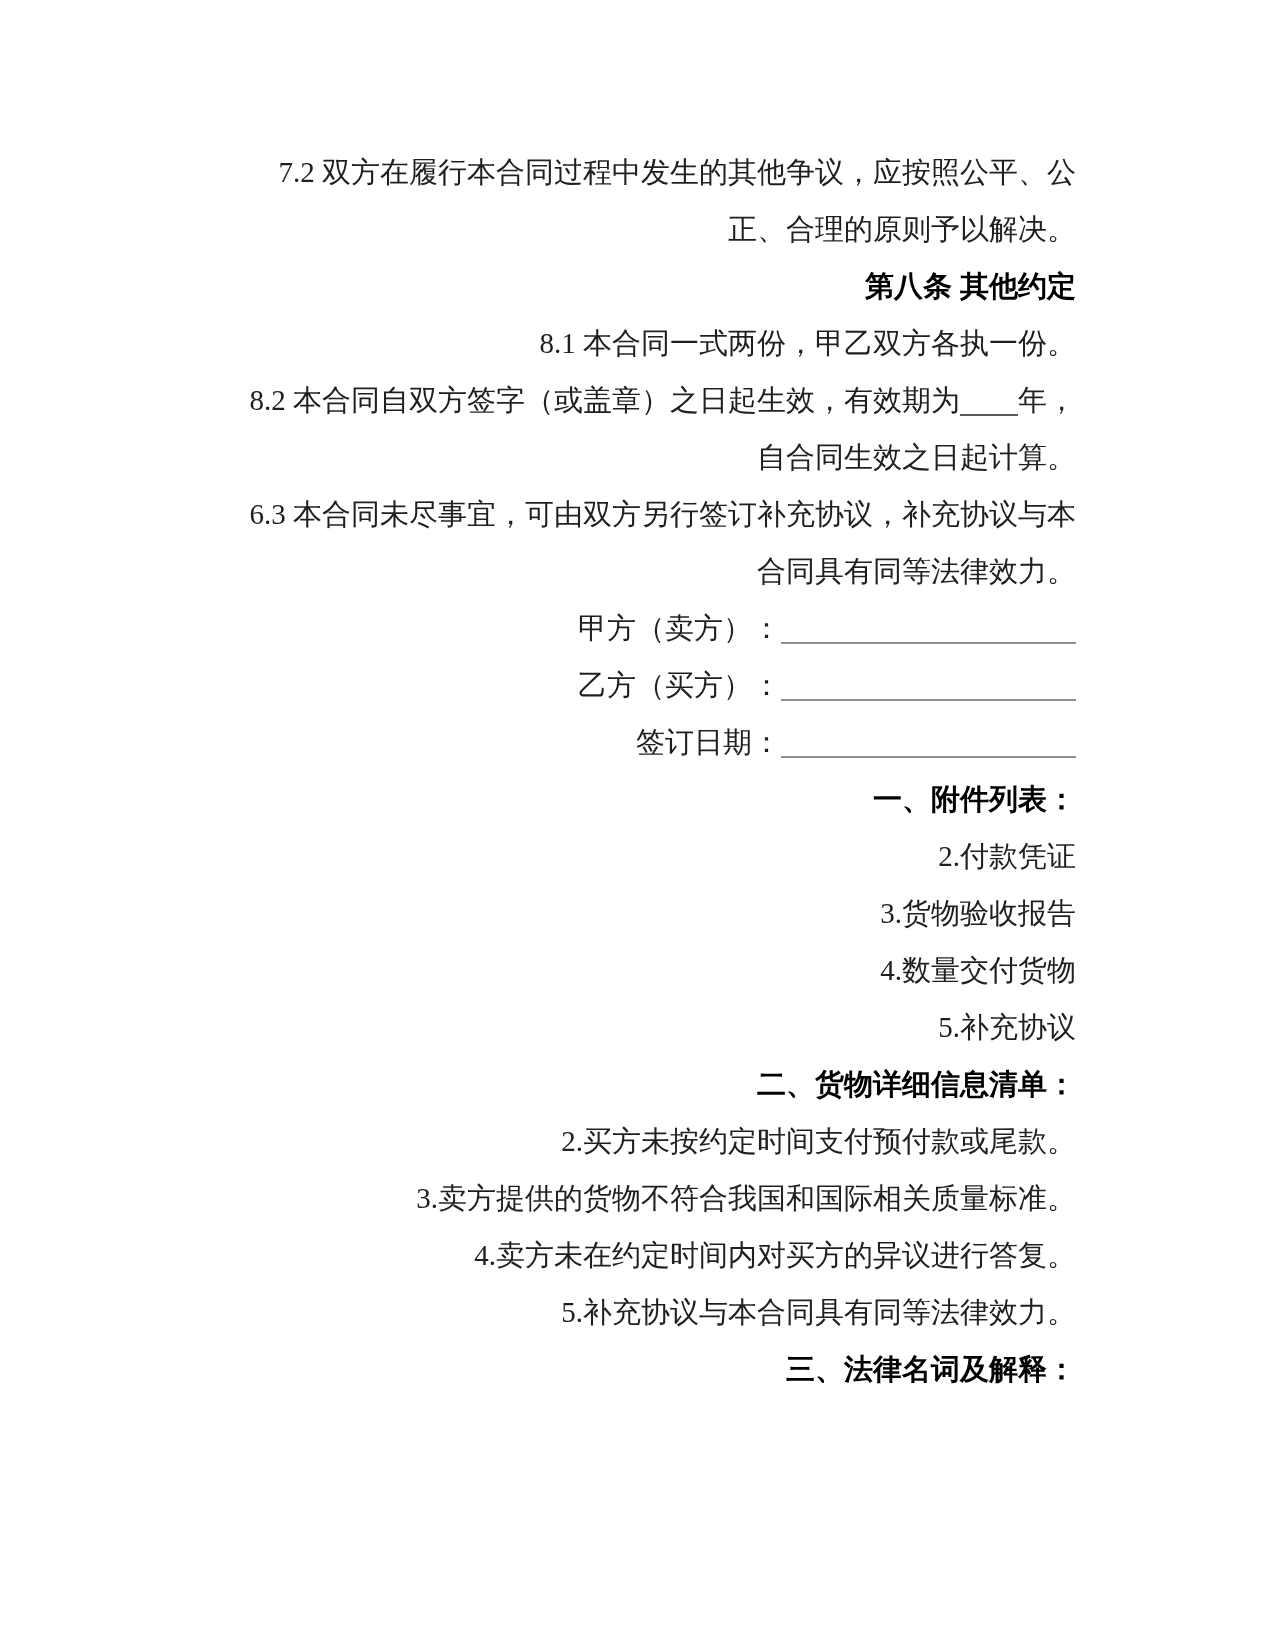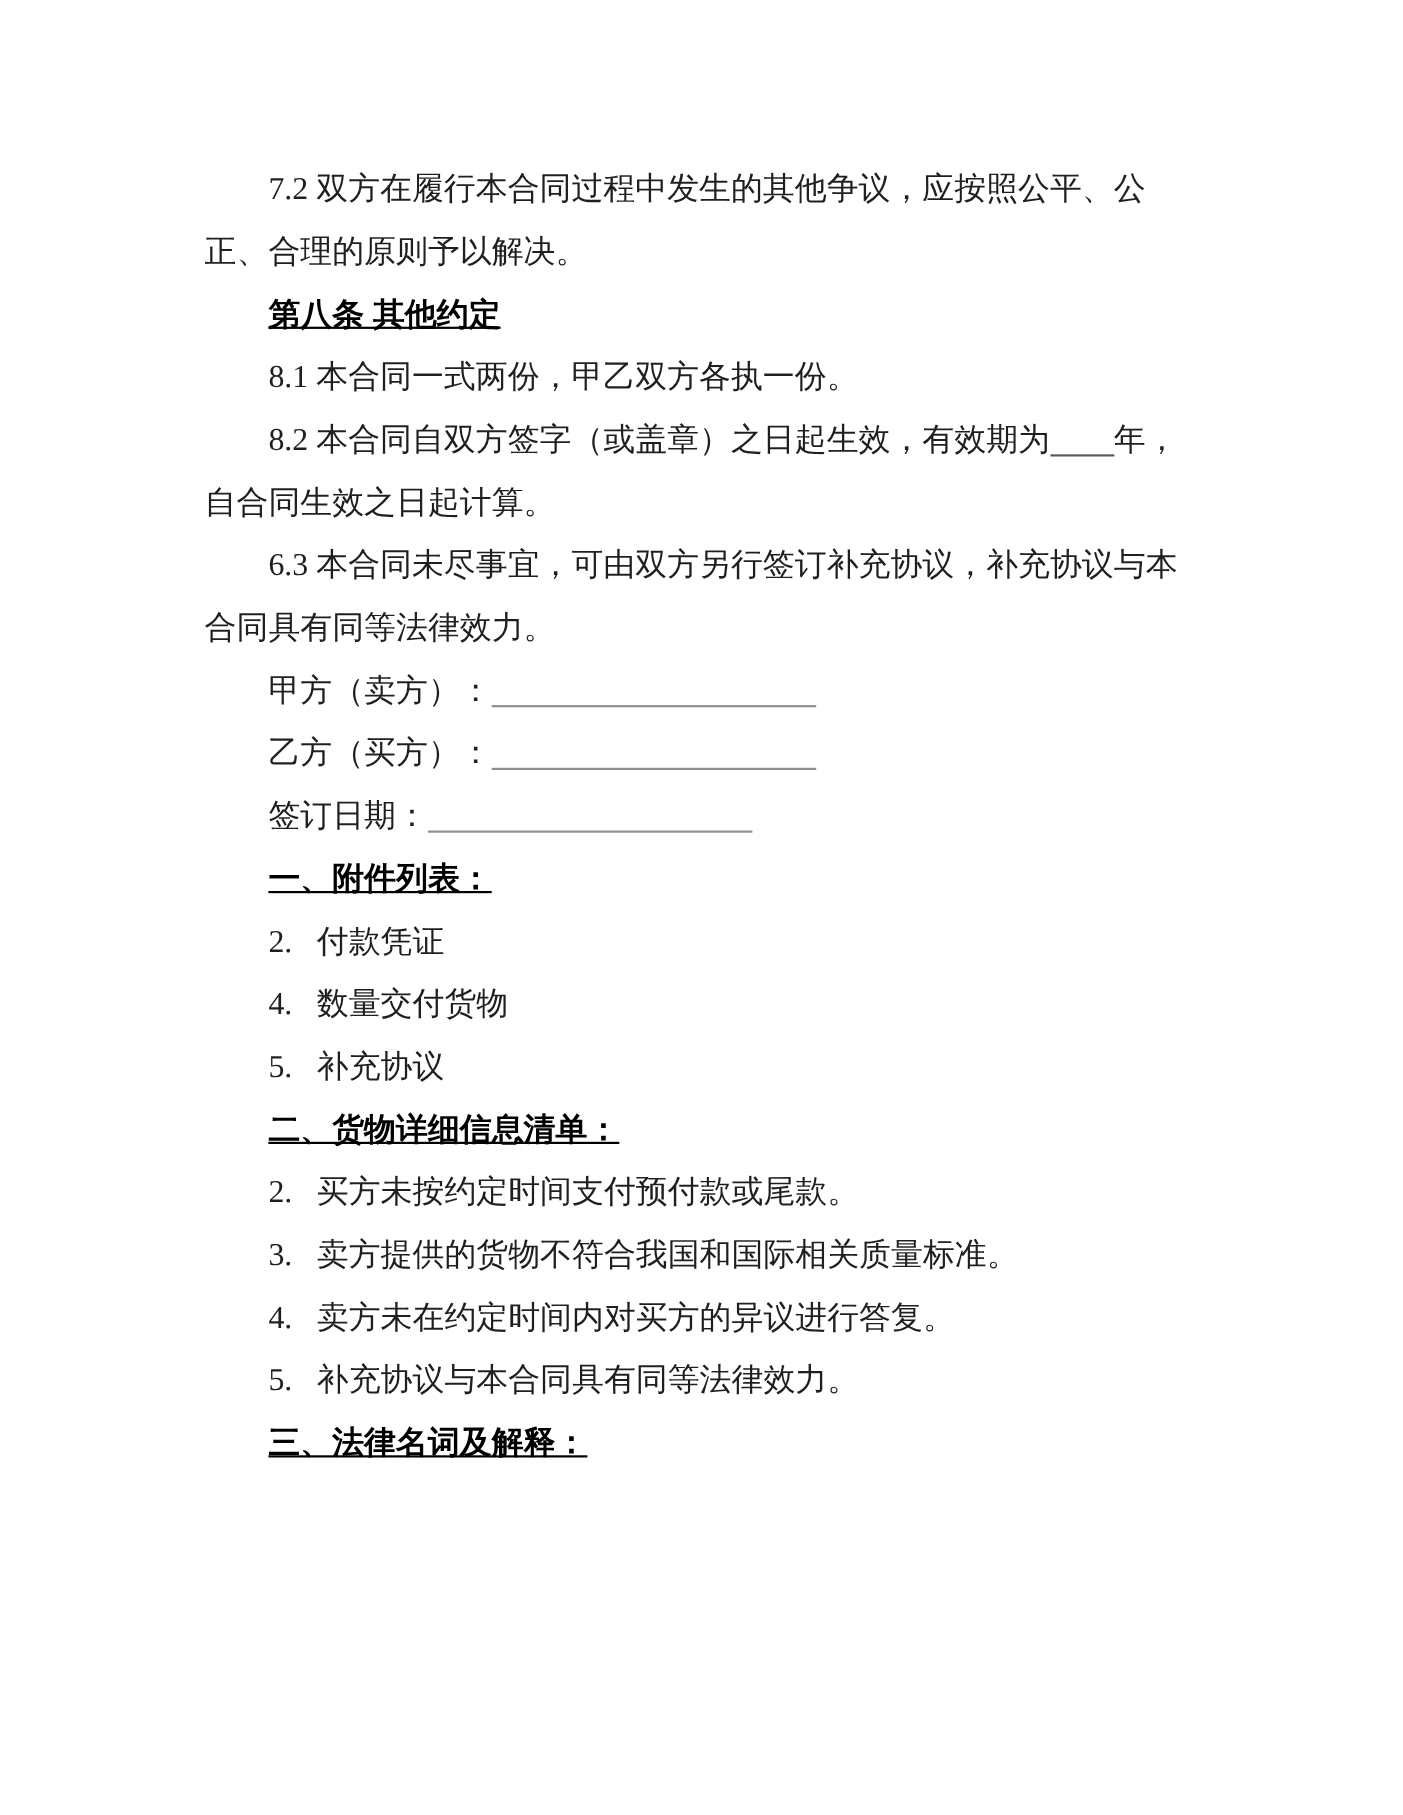--- a/index.html
+++ b/index.html
@@ -11,32 +11,32 @@
     position: relative;
     width: 1275px;
     height: 1417px;
     background: #ffffff;
     box-sizing: border-box;
     padding: 144px 199px 0 186px;
     font-family: "Liberation Serif", "DejaVu Serif", serif;
     font-size: 29px;
     color: #1f1f1f;
     overflow: hidden;
+    text-align: right;
   }
   .line {
     margin: 0;
     line-height: 57px;
     text-indent: 58px;        
     overflow-wrap: break-word;
   }
   .heading {
     font-family: "Liberation Sans", "DejaVu Sans", sans-serif;
     font-weight: 700;
     color: #000000;
-    text-decoration: underline;
   }
   .num {
     display: inline-block;
     width: 44px;
     text-indent: 0;
   }
   .blank-long {
     display: inline-block;
     width: 295px;
     border-bottom: 2px solid #8f8f8f;
@@ -57,20 +57,21 @@
       <p class="line">7.2 双方在履行本合同过程中发生的其他争议，应按照公平、公正、合理的原则予以解决。</p>
       <p class="line heading">第八条 其他约定</p>
       <p class="line">8.1 本合同一式两份，甲乙双方各执一份。</p>
       <p class="line"><span>8.2 本合同自双方签字（或盖章）之日起生效，有效期为</span><span class="blank-inline"></span><span>年，自合同生效之日起计算。</span></p>
       <p class="line">6.3 本合同未尽事宜，可由双方另行签订补充协议，补充协议与本合同具有同等法律效力。</p>
       <p class="line"><span>甲方（卖方）：</span><span class="blank-long"></span></p>
       <p class="line"><span>乙方（买方）：</span><span class="blank-long"></span></p>
       <p class="line"><span>签订日期：</span><span class="blank-long"></span></p>
       <p class="line heading">一、附件列表：</p>
       <p class="line"><span class="num">2.</span><span>付款凭证</span></p>
+      <p class="line"><span class="num">3.</span><span>货物验收报告</span></p>
       <p class="line"><span class="num">4.</span><span>数量交付货物</span></p>
       <p class="line"><span class="num">5.</span><span>补充协议</span></p>
       <p class="line heading">二、货物详细信息清单：</p>
       <p class="line"><span class="num">2.</span><span>买方未按约定时间支付预付款或尾款。</span></p>
       <p class="line"><span class="num">3.</span><span>卖方提供的货物不符合我国和国际相关质量标准。</span></p>
       <p class="line"><span class="num">4.</span><span>卖方未在约定时间内对买方的异议进行答复。</span></p>
       <p class="line"><span class="num">5.</span><span>补充协议与本合同具有同等法律效力。</span></p>
       <p class="line heading">三、法律名词及解释：</p>
     </div>
 </main>

